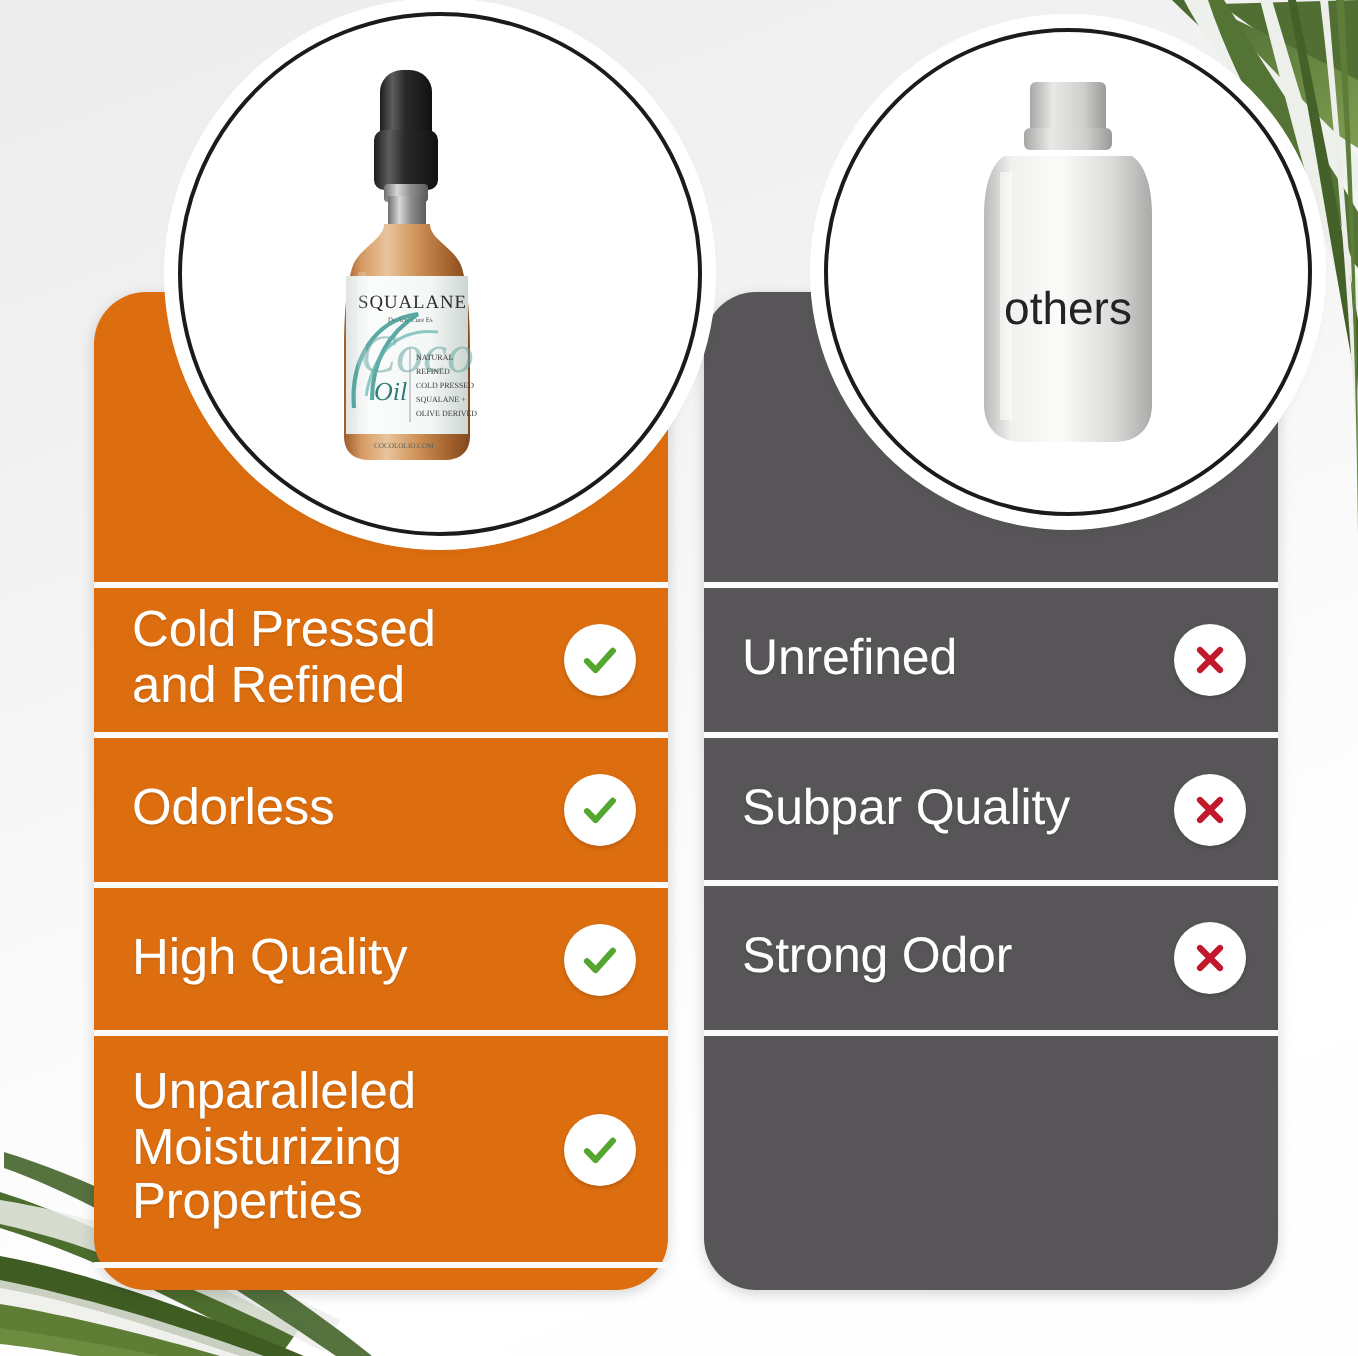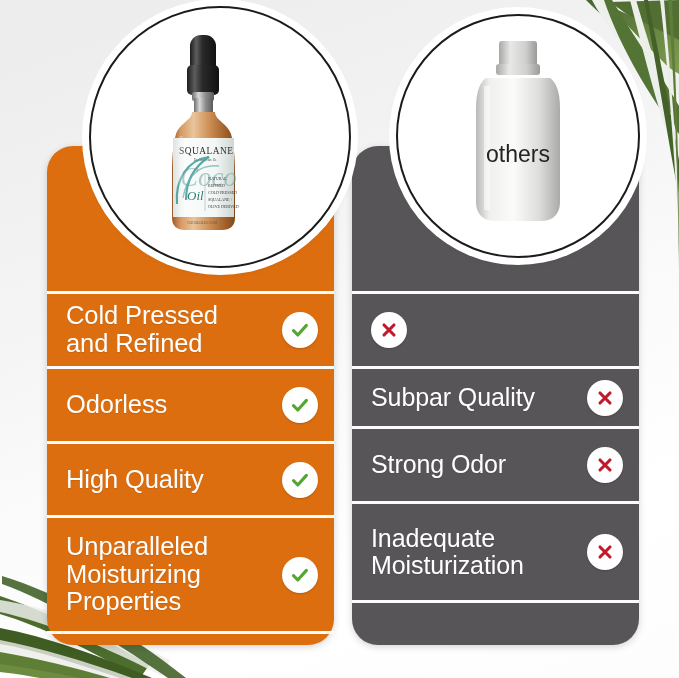--- a/index.html
+++ b/index.html
@@ -96,21 +96,21 @@
     box-shadow: 0 0 0 7px #ffffff, 0 3px 9px rgba(0,0,0,0.22);
     overflow: hidden;
   }
   .circle-left {
     left: 89px;
     top: 6px;
     width: 258px;
     height: 258px;
   }
   .circle-right {
-    left: 396px;
+    left: 412px;
     top: 14px;
     width: 240px;
     height: 240px;
   }
 </style>
 </head>
 <body>
 
 <div class="stage">
 
@@ -195,54 +195,46 @@
       </div>
 
       <div class="spacer-row" style="height:31px"></div>
     </div>
   </div>
 
   <div class="panel panel-bad">
     <div class="rows">
 
       <div class="row" style="height:75px">
+        <div class="row-label">Unrefined</div>
         <div class="badge">
           <svg width="22" height="22" viewBox="0 0 22 22">
               <path d="M6 6 L16 16 M16 6 L6 16" fill="none" stroke="#c2182b" stroke-width="3.1" stroke-linecap="round"></path>
             </svg>
         </div>
       </div>
 
-      <div class="row" style="height:60px">
+      <div class="row" style="height:74px">
         <div class="row-label">Subpar Quality</div>
         <div class="badge">
           <svg width="22" height="22" viewBox="0 0 22 22">
               <path d="M6 6 L16 16 M16 6 L6 16" fill="none" stroke="#c2182b" stroke-width="3.1" stroke-linecap="round"></path>
             </svg>
         </div>
       </div>
 
       <div class="row" style="height:75px">
         <div class="row-label">Strong Odor</div>
         <div class="badge">
           <svg width="22" height="22" viewBox="0 0 22 22">
               <path d="M6 6 L16 16 M16 6 L6 16" fill="none" stroke="#c2182b" stroke-width="3.1" stroke-linecap="round"></path>
             </svg>
         </div>
       </div>
 
-      <div class="row" style="height:99px">
-        <div class="row-label">Inadequate
-Moisturization</div>
-        <div class="badge">
-          <svg width="22" height="22" viewBox="0 0 22 22">
-              <path d="M6 6 L16 16 M16 6 L6 16" fill="none" stroke="#c2182b" stroke-width="3.1" stroke-linecap="round"></path>
-            </svg>
-        </div>
-      </div>
 
       <div class="spacer-row" style="height:31px"></div>
     </div>
   </div>
 
   <div class="circle circle-left">
     <svg width="258" height="258" viewBox="0 0 258 258">
       <defs>
         <linearGradient id="glass" x1="0" y1="0" x2="1" y2="0">
           <stop offset="0%" stop-color="#9c5a28"></stop>

